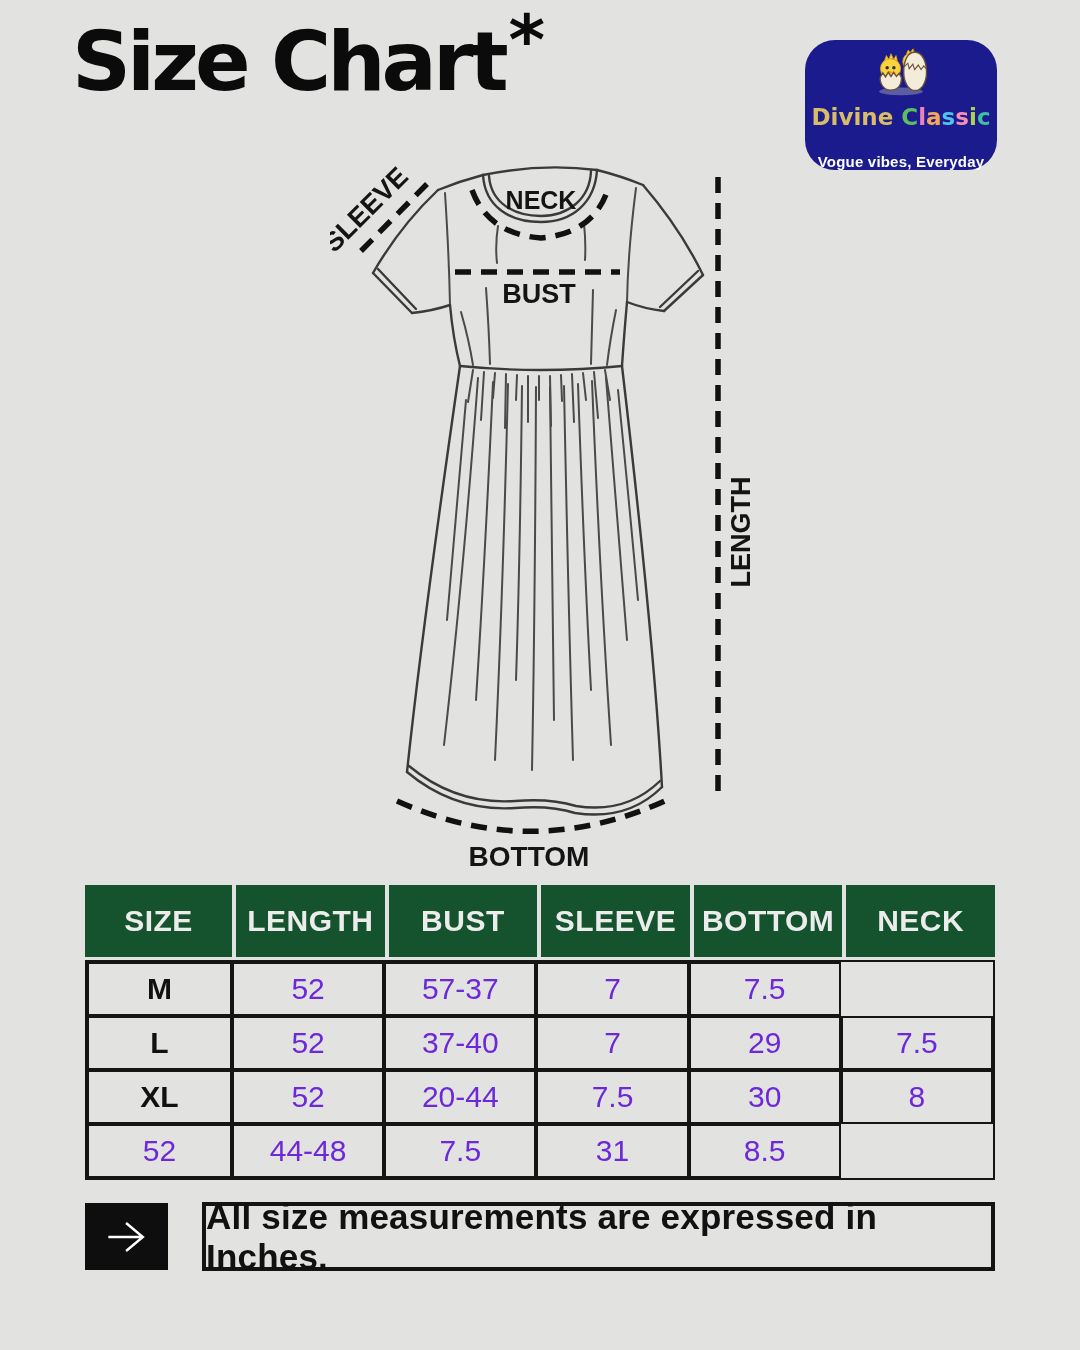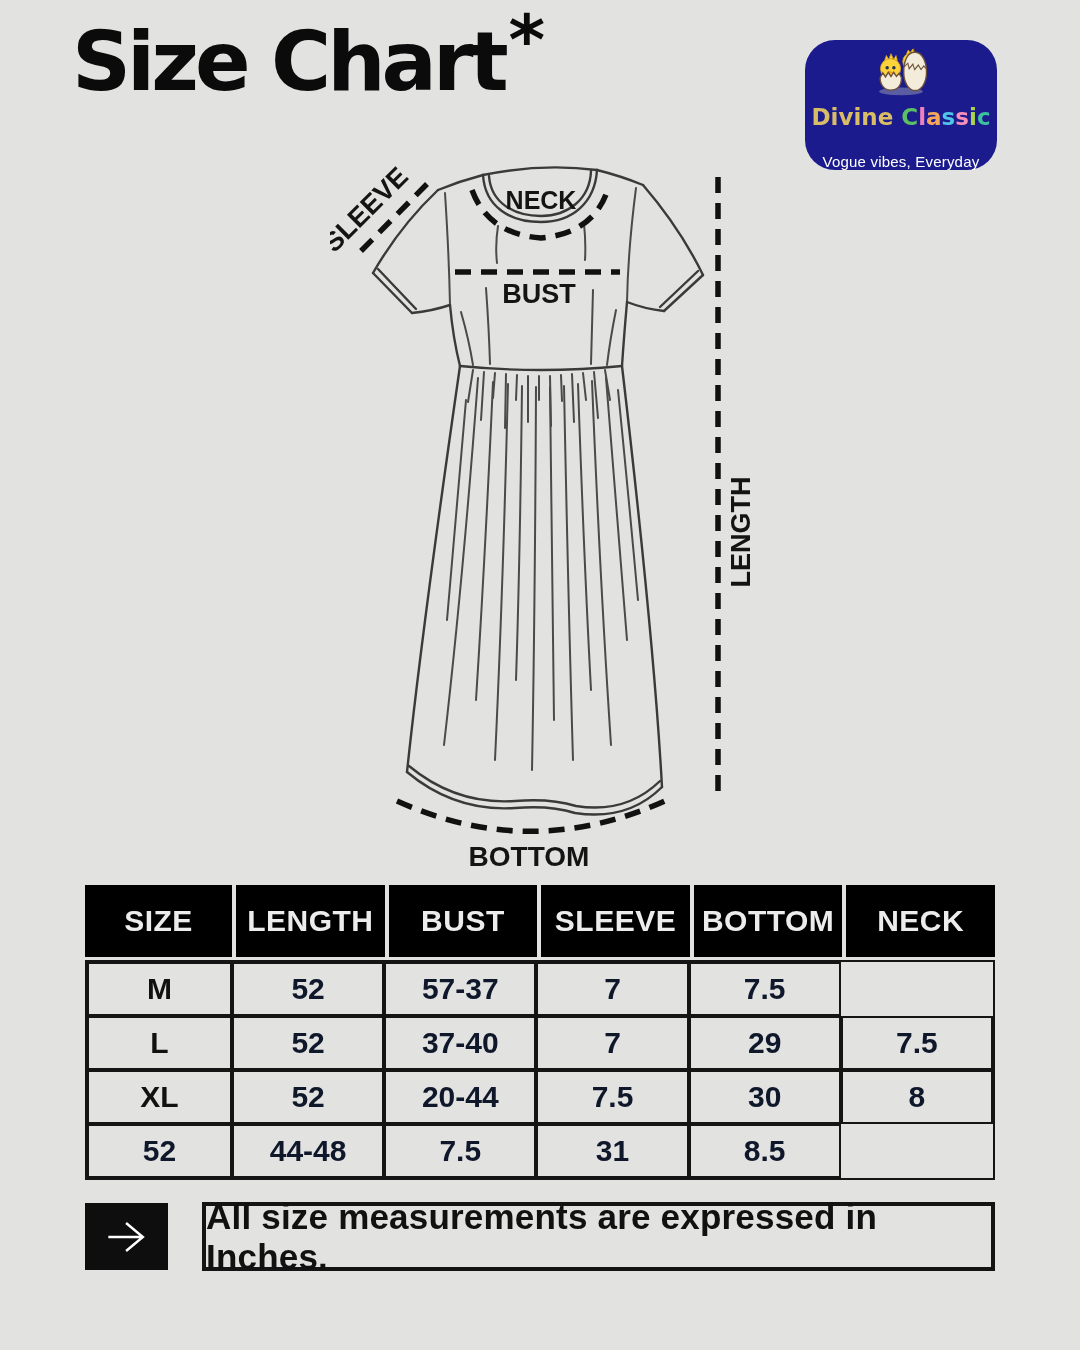--- a/index.html
+++ b/index.html
@@ -11,38 +11,38 @@
          font-weight:700;font-size:82px;letter-spacing:-4px;color:#0b0b0b;white-space:nowrap;}
   .title .asterisk{font-size:70px;position:relative;top:-26px;letter-spacing:0;margin-left:4px;}
 
   
   .logo{position:absolute;left:805px;top:40px;width:192px;height:130px;background:#1b1b8e;
         border-radius:30px;display:flex;flex-direction:column;align-items:center;justify-content:flex-start;}
   .logo .chicks{margin-top:5px;height:57px;}
   .brand-line{display:flex;align-items:baseline;margin-top:10px;font-family:"DejaVu Sans",sans-serif;
               font-weight:700;font-size:23px;letter-spacing:0px;white-space:pre;line-height:1;}
   .brand-first{color:#d9bd66;}
-  .tagline{margin-top:24px;color:#ffffff;font-weight:400;font-size:15px;letter-spacing:0.2px;}
+  .tagline{margin-top:24px;color:#ffffff;font-weight:700;font-size:15px;letter-spacing:0.2px;}
 
   
   .diagram{position:absolute;left:330px;top:160px;width:450px;height:720px;}
   .dress-line{fill:none;stroke:#3a3a3a;stroke-width:2.4;stroke-linecap:round;stroke-linejoin:round;}
   .dress-fold{fill:none;stroke:#4a4a4a;stroke-width:2;stroke-linecap:round;}
   .measure{fill:none;stroke:#111111;stroke-width:5.5;stroke-dasharray:16 10;stroke-linecap:butt;}
   .diag-label{font-family:"Liberation Sans",sans-serif;font-weight:700;fill:#141414;}
 
   
   .size-table{position:absolute;left:85px;top:885px;width:910px;}
   .thead{display:grid;grid-template-columns:147px repeat(5,1fr);column-gap:4px;height:72px;margin-bottom:3px;}
-  .th{background:#000000;color:#ececec;display:flex;align-items:center;justify-content:center;
+  .th{background:#14532d;color:#ececec;display:flex;align-items:center;justify-content:center;
       font-weight:700;font-size:30px;letter-spacing:0.5px;}
   .tbody{border:2px solid #151515;}
   .trow{display:grid;grid-template-columns:145px repeat(5,1fr);}
   .td{border:2px solid #151515;height:50px;display:flex;align-items:center;justify-content:center;
-      font-size:30px;color:#0f172a;font-weight:700;}
+      font-size:30px;color:#6d28d9;font-weight:400;}
   .td.size-col{font-weight:700;color:#111111;}
 
   
   .arrow-box{position:absolute;left:85px;top:1203px;width:83px;height:67px;background:#0e0e0e;
              display:flex;align-items:center;justify-content:center;}
   .note-box{position:absolute;left:202px;top:1202px;width:793px;height:69px;border:4px solid #141414;
             box-sizing:border-box;display:flex;align-items:center;justify-content:center;
             font-weight:700;font-size:35px;color:#111111;letter-spacing:0.2px;}
 </style>
 </head>

